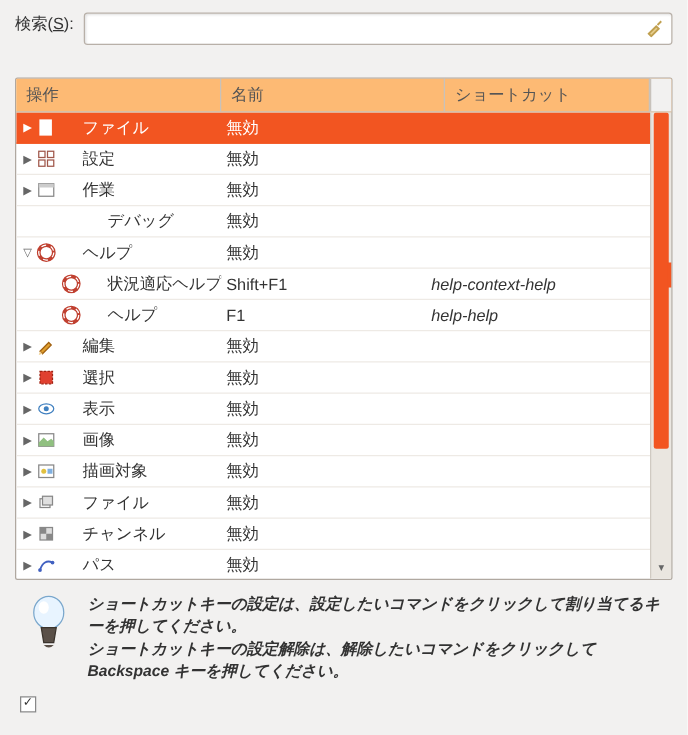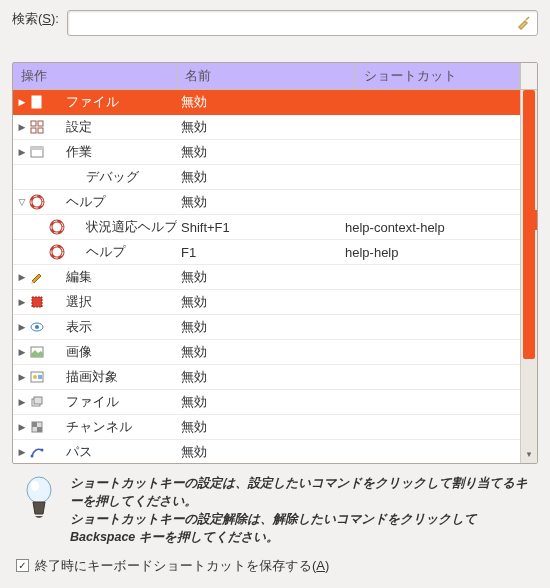--- a/index.html
+++ b/index.html
@@ -4,37 +4,37 @@
 <style>
 * { box-sizing: border-box; margin: 0; padding: 0; }
 body { font-family: sans-serif; font-size: 13px; color: #333; background: #f2f1f0; width: 550px; height: 588px; padding: 10px 12px 8px; }
 .search-row { display: flex; align-items: flex-start; gap: 8px; margin-bottom: 26px; }
 .search-label { white-space: nowrap; }
 .underline { text-decoration: underline; }
 .search-field { flex: 1; position: relative; }
 .search-input { width: 100%; height: 26px; padding: 2px 28px 2px 6px; border: 1px solid #b8b0a8; border-radius: 3px; background: #fff; box-shadow: inset 1px 1px 2px rgba(0,0,0,0.12); }
 .clear-icon { position: absolute; right: 6px; top: 4px; width: 16px; height: 16px; color: #c0a050; }
 .tree-box { border: 1px solid #b0a8a0; background: #fff; height: 402px; border-radius: 2px; position: relative; display: flex; flex-direction: column; }
-.header-row { display: flex; background: #c4b5fd; border-bottom: 1px solid #c8c2bb; }
+.header-row { display: flex; background: #fdba74; border-bottom: 1px solid #c8c2bb; }
 .header-cell { padding: 4px 8px; border-right: 1px solid #c8c2bb; color: #555; font-size: 13px; }
 .col-op { width: 164px; }
 .col-sc { width: 164px; }
 .col-nm { flex: 1; }
 .scroll-gap { width: 17px; background: #f2f1f0; border-left: 1px solid #c8c2bb; }
 .tree-body { flex: 1; overflow: hidden; position: relative; }
 .rows { position: absolute; left: 0; right: 17px; top: 0; }
 .row { display: flex; align-items: center; height: 25px; border-bottom: 1px solid #eeeae5; }
 .row-sel { background: #f25521; color: #fff; border-bottom: 1px solid #f25521; }
 .expander { width: 14px; display: flex; justify-content: center; padding-left: 4px; font-size: 9px; color: #666; }
 .row-sel .expander { color: #fff; }
 .indent { width: 20px; }
 .icon { width: 16px; height: 16px; margin: 0 4px 0 2px; display: inline-flex; }
 .op-cell { width: 164px; display: flex; align-items: center; }
 .sc-cell { width: 164px; padding-left: 4px; }
-.nm-cell { flex: 1; padding-left: 4px; }
+.nm-cell { flex: 1; padding-left: 4px; font-style: italic; }
 .op-label { white-space: nowrap; overflow: hidden; margin-left: 17px; }
 .scrollbar { position: absolute; right: 0; top: 0; bottom: 0; width: 17px; background: #eae6e0; border-left: 1px solid #d0cac2; }
 .scrollbar .thumb { position: absolute; left: 2px; right: 2px; top: 0; height: 72%; background: #f25521; border-radius: 2px; }
 .scrollbar .arrow { position: absolute; left: 0; right: 0; height: 14px; font-size: 9px; color: #666; text-align: center; }
 .scrollbar .arrow.down { bottom: 0; }
 .side-notch { position: absolute; right: -1px; top: 120px; width: 4px; height: 20px; background: #f25521; }
 .hint-box { display: flex; gap: 10px; padding: 10px 6px 8px; align-items: flex-start; }
 .bulb { width: 42px; height: 50px; flex-shrink: 0; }
 .hint-text { font-style: italic; font-size: 12.5px; line-height: 1.45; color: #333; font-weight: bold; }
 .check-row { display: flex; align-items: center; gap: 6px; padding: 2px 4px; font-size: 13px; }
@@ -299,16 +299,13 @@
     </svg>
   </div>
   <div class="hint-text">
     <div>ショートカットキーの設定は、設定したいコマンドをクリックして割り当てるキーを押してください。</div>
     <div>ショートカットキーの設定解除は、解除したいコマンドをクリックして Backspace キーを押してください。</div>
   </div>
 </div>
 
 <div class="check-row">
   <span class="checkbox">✓</span>
-  <span>
-    <span>終了時にキーボードショートカットを保存する(</span><span class="underline">A</span><span>)</span>
-  </span>
 </div>
 
 </body></html>

